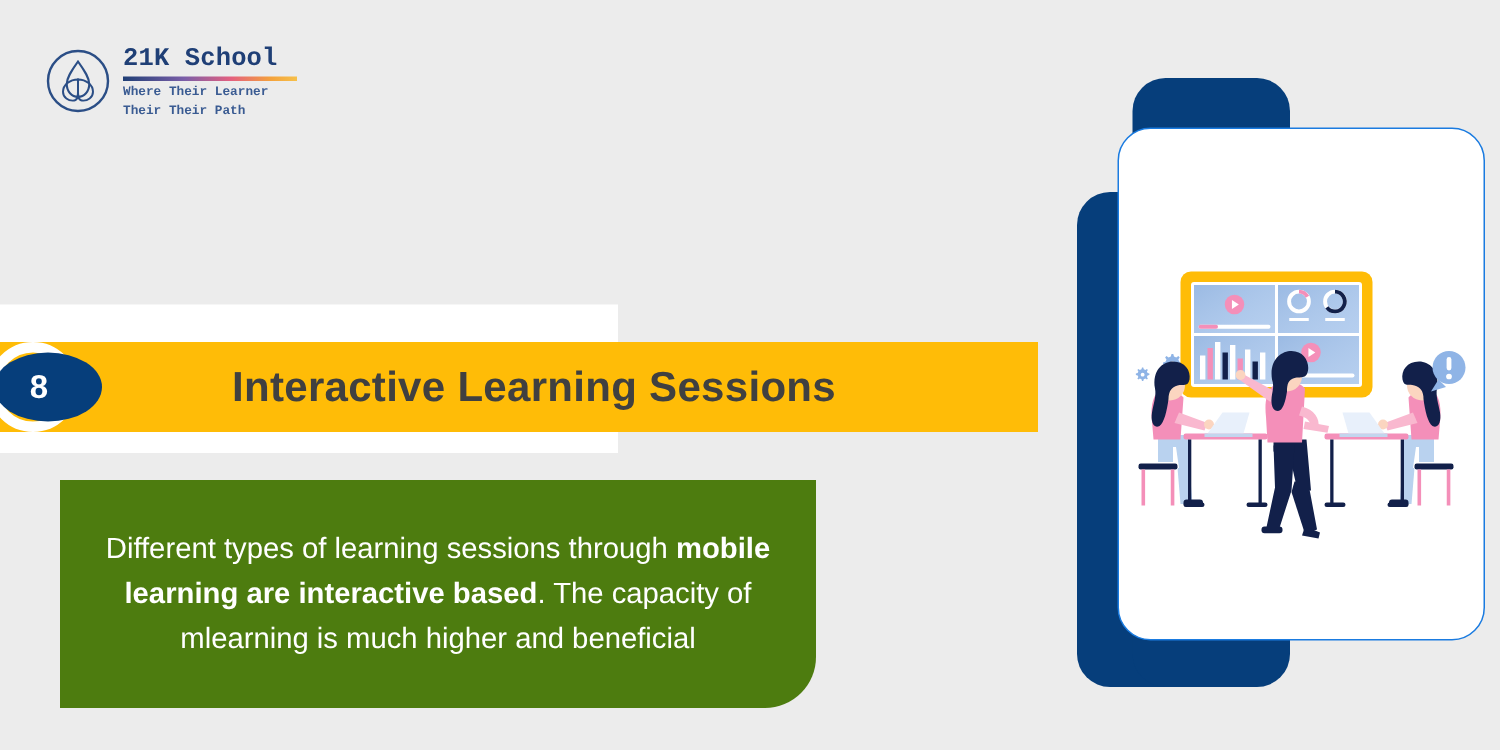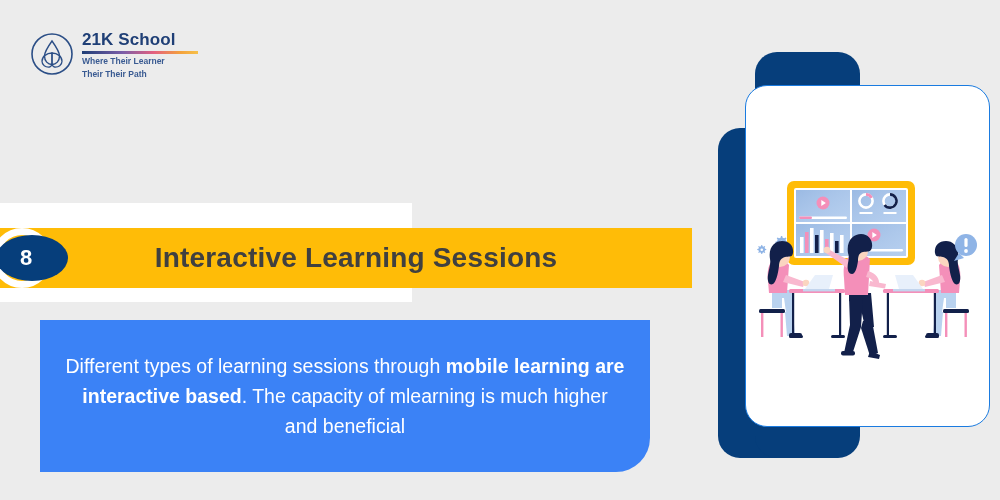--- a/index.html
+++ b/index.html
@@ -8,21 +8,21 @@
     background:#ECECEC;
     font-family:"Liberation Sans", sans-serif;
     overflow:hidden;
     position:relative;
   }
   .stage{position:absolute;left:0;top:0;width:1000px;height:500px;}
 
   
   .logo{position:absolute;left:30px;top:30px;width:180px;height:52px;}
   .logo-mark{position:absolute;left:0;top:2px;width:44px;height:44px;}
-  .logo-text{position:absolute;left:52px;top:0;width:130px;}
+  .logo-text{position:absolute;left:52px;top:0;width:130px;font-family:Liberation Mono, monospace;}
   .logo-title{
     font-size:17px;font-weight:bold;color:#1F3F76;letter-spacing:.1px;
     line-height:20px;white-space:nowrap;
   }
   .logo-rule{
     height:2.5px;width:116px;margin-top:1px;
     background:linear-gradient(90deg,#1F3F76 0%,#7A5EA8 35%,#E4607F 62%,#F4A23C 85%,#F6C04A 100%);
   }
   .logo-sub{
     font-size:8.5px;color:#3A5B92;line-height:11px;margin-top:2px;
@@ -55,22 +55,22 @@
     background:#063E7B;border-radius:50%;
   }
   .badge-num{
     position:absolute;left:14px;top:9px;width:60px;height:46px;
     display:flex;align-items:center;justify-content:center;
     color:#FFFFFF;font-size:22px;font-weight:bold;
   }
 
   
   .body-box{
-    position:absolute;left:40px;top:320px;width:610px;height:152px;
-    background:#3b82f6;border-bottom-right-radius:34px;
+    position:absolute;left:40px;top:320px;width:504px;height:152px;
+    background:#4d7c0f;border-bottom-right-radius:34px;
     display:flex;align-items:center;justify-content:center;
   }
   .body-text{
     color:#FFFFFF;font-size:19.5px;line-height:30px;text-align:center;
     width:560px;
   }
   .body-text b{font-weight:bold;}
 
   
   .shape-navy-top{

